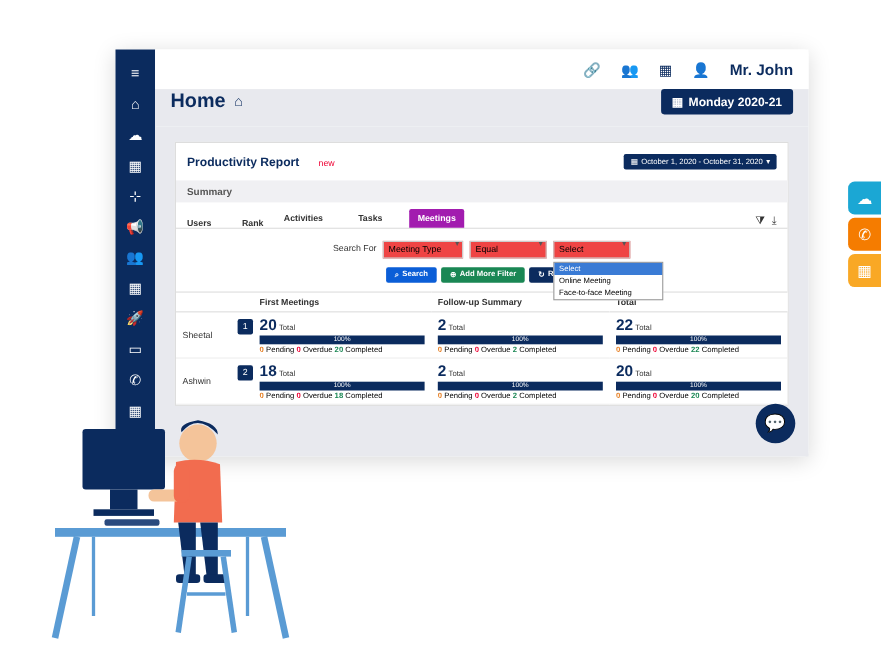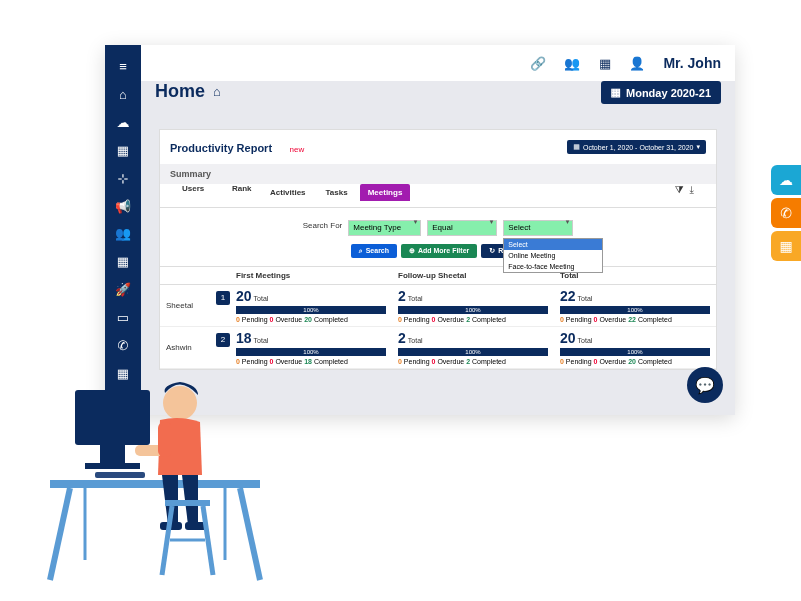--- a/index.html
+++ b/index.html
@@ -14,29 +14,29 @@
 .headerbar{height:34px;background:#e8e9ee;display:flex;align-items:flex-start;justify-content:space-between;padding:0 14px}
 .home-title{font-size:18px;font-weight:700;color:#0b2b5e;display:flex;align-items:center;gap:8px}
 .date-badge{background:#0b2b5e;color:#fff;font-size:11px;font-weight:700;padding:5px 10px;border-radius:3px;display:flex;align-items:center;gap:5px}
 .content{flex:1;background:#e8e9ee;padding:14px 18px;overflow:auto}
 .report-card{background:#fff;border:1px solid #ddd}
 .report-head{padding:8px 10px;display:flex;justify-content:space-between;align-items:center}
 .report-title{font-size:11px;font-weight:600;color:#0b2b5e}
 .new-tag{color:#e03;font-size:8px;margin-left:13px}
 .daterange{background:#0b2b5e;color:#fff;font-size:7px;padding:3px 6px;border-radius:2px;display:flex;align-items:center;gap:3px}
 .summary-bar{background:#f0f0f3;padding:5px 10px;font-size:9px;font-weight:600;color:#555}
-.tabs-row{display:flex;align-items:flex-start;border-bottom:1px solid #ddd;padding:0 22px;height:24px}
+.tabs-row{display:flex;align-items:flex-end;border-bottom:1px solid #ddd;padding:0 10px;height:24px}
 .col-label{font-size:8px;font-weight:600;color:#333;width:50px}
-.tabs{display:flex;gap:4px}
+.tabs{display:flex;gap:16px}
 .tab{font-size:8px;padding:4px 8px;color:#333;cursor:pointer;font-weight:600}
 .tab.active{background:#a21caf;color:#fff;border-radius:2px 2px 0 0}
 .filter-icons{margin-left:auto;display:flex;gap:6px;font-size:10px;color:#333}
 .search-row{display:flex;align-items:center;justify-content:center;gap:6px;padding:8px 10px;position:relative}
 .search-label{font-size:8px;font-weight:400;color:#333}
-.sel{font-size:8px;padding:2px 18px 2px 4px;border:1px solid #ccc;background:#86efac;height:16px;appearance:none;position:relative;min-width:70px}
+.sel{font-size:8px;padding:2px 18px 2px 4px;border:1px solid #ccc;background:#ef4444;height:16px;appearance:none;position:relative;min-width:70px}
 .sel-wrap{position:relative;display:inline-block}
 .sel-wrap::after{content:'▾';position:absolute;right:4px;top:2px;font-size:7px;color:#555;pointer-events:none}
 .dropdown-open{position:absolute;top:22px;left:0;width:100px;background:#fff;border:1px solid #999;font-size:7px;z-index:10}
 .dropdown-open div{padding:2px 4px}
 .dropdown-open div.hl{background:#3a7bd5;color:#fff}
 .btn-row{display:flex;justify-content:center;gap:4px;padding:0 10px 8px}
 .btn{font-size:7px;padding:3px 8px;border:none;border-radius:2px;cursor:pointer;color:#fff;font-weight:600;display:flex;align-items:center;gap:3px}
 .btn-search{background:#0b5ed7}
 .btn-add{background:#1a8754}
 .btn-reset{background:#0b2b5e}
@@ -158,21 +158,21 @@
           <button class="btn btn-reset">
               <span>↻</span>
               <span>Reset</span>
             </button>
         </div>
 
         <div class="grid">
           <div class="grid-head"></div>
           <div class="grid-head"></div>
           <div class="grid-head">First Meetings</div>
-          <div class="grid-head">Follow-up Sheetal</div>
+          <div class="grid-head">Follow-up Summary</div>
           <div class="grid-head">Total</div>
 
           <div class="cell user-name">Sheetal</div>
           <div class="cell">
               <div class="rank-badge">1</div>
             </div>
           <div class="cell">
             <span class="big-num">20</span><span class="total-label">Total</span>
             <div class="prog-bar">100%</div>
             <div class="status-line"><span class="s-pending">0</span> <span>Pending</span> <span class="s-overdue">0</span> <span>Overdue</span> <span class="s-completed">20</span> <span>Completed</span></div>

